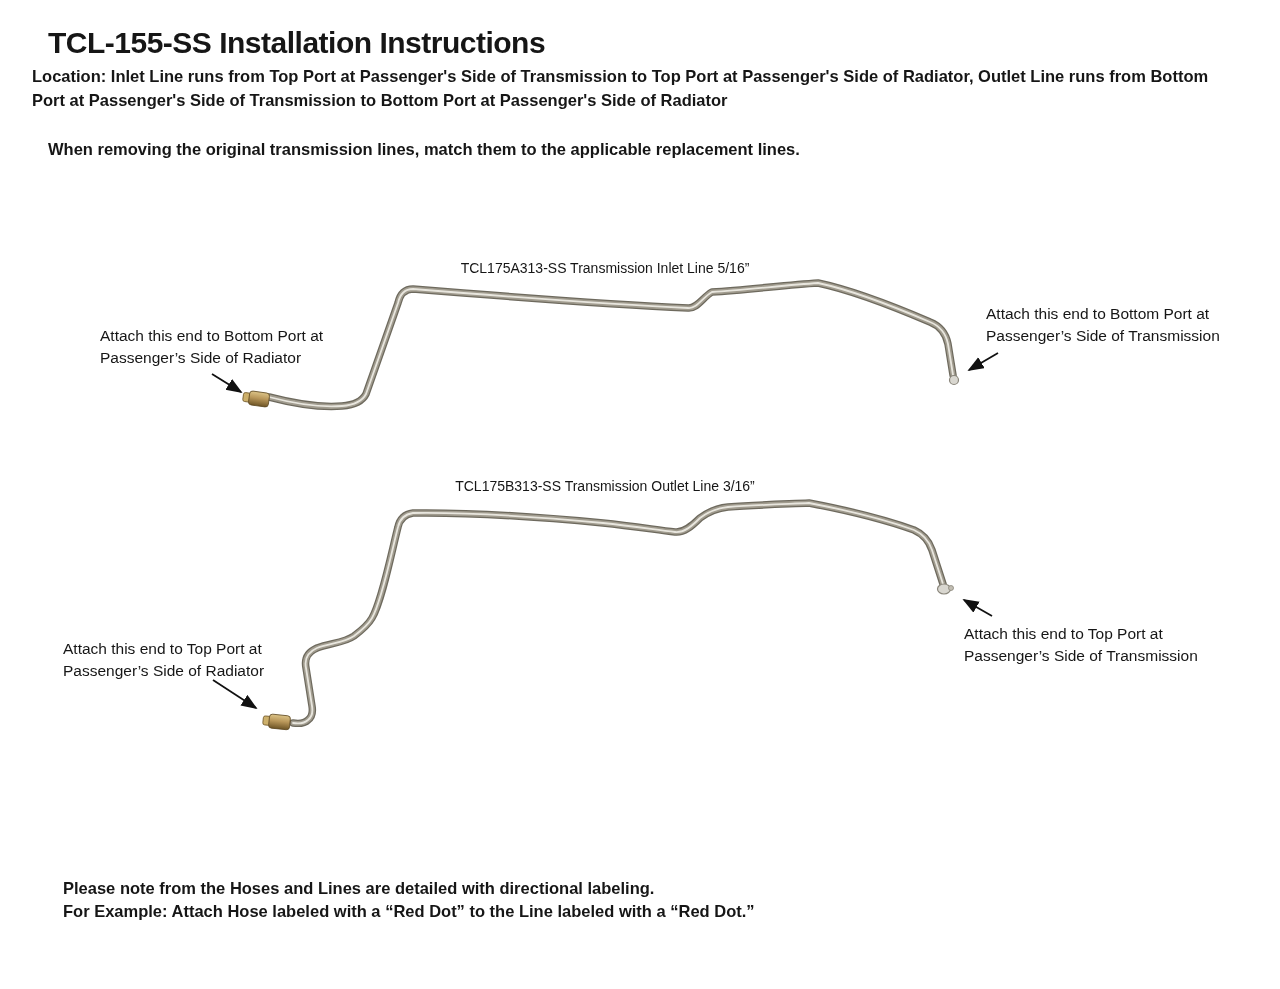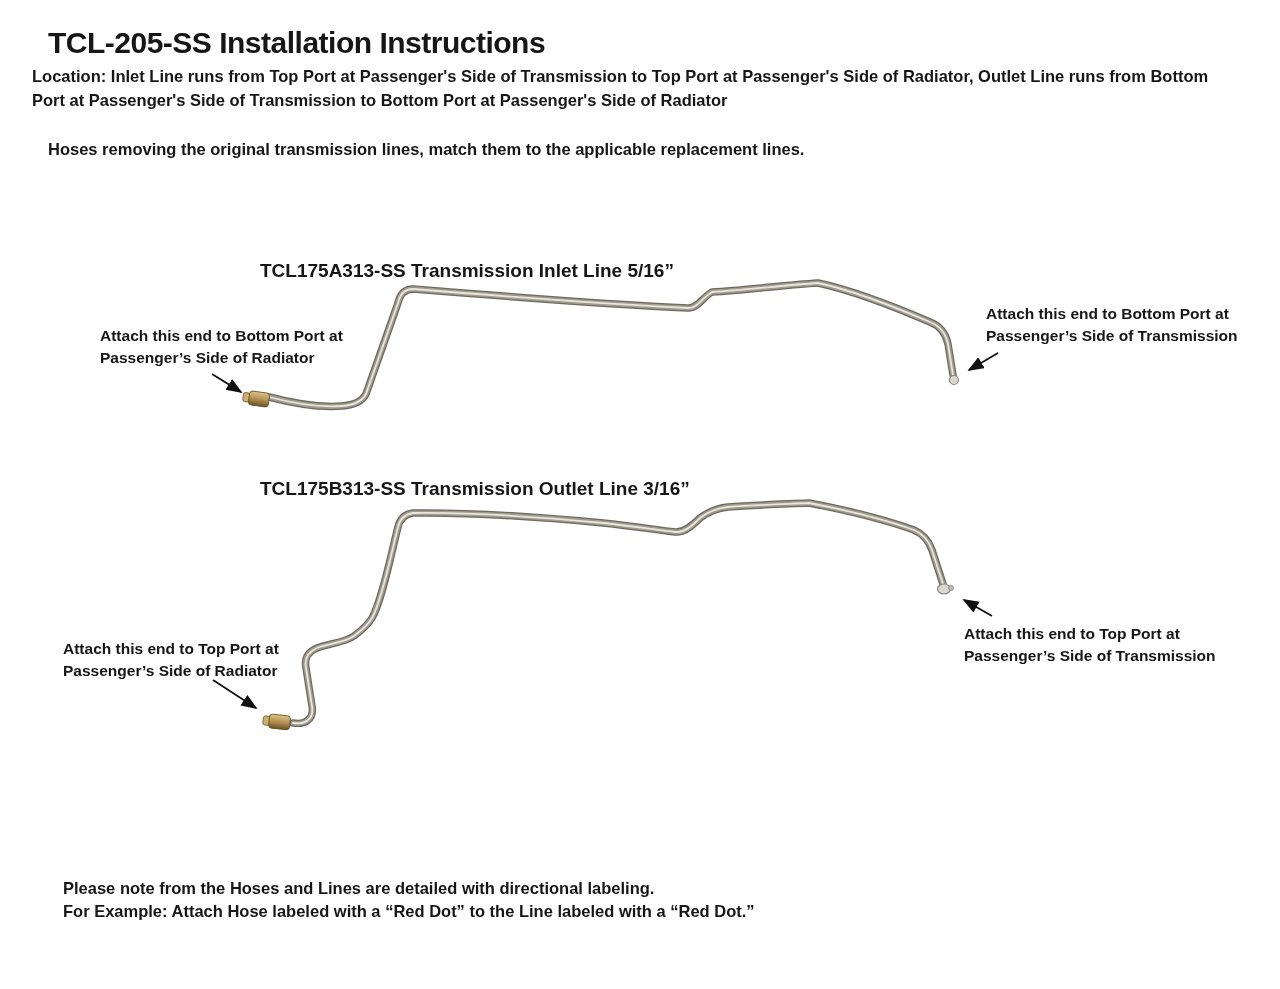--- a/index.html
+++ b/index.html
@@ -24,27 +24,27 @@
     margin:0;
   }
   .body-bold{
     font-size:16.5px;font-weight:bold;line-height:24px;margin:0;
     white-space:pre-line;
   }
   .location{left:32px;top:64px;width:1200px;}
   .instruction{left:48px;top:137px;width:1100px;}
   .note{left:63px;top:877px;line-height:23px;}
   .diagram-label{
-    font-size:19px;font-weight:bold;text-align:left;
+    font-size:14px;font-weight:normal;text-align:center;
     width:690px;left:260px;
   }
   .label-1{top:260px;}
   .label-2{top:478px;}
   .callout{
-    font-size:15.5px;font-weight:bold;line-height:22px;
+    font-size:15.5px;font-weight:normal;line-height:22px;
     white-space:pre-line;
   }
   .callout-1-left{left:100px;top:325px;}
   .callout-1-right{left:986px;top:303px;}
   .callout-2-left{left:63px;top:638px;}
   .callout-2-right{left:964px;top:623px;}
   svg.illustration{left:0;top:0;pointer-events:none;}
   .tube-outer{fill:none;stroke:var(--pipe_dark,#6e6a5e);stroke-width:7.5;stroke-linecap:round;stroke-linejoin:round;}
   .tube-mid{fill:none;stroke:var(--pipe_mid,#a19c8f);stroke-width:5;stroke-linecap:round;stroke-linejoin:round;}
   .tube-hl{fill:none;stroke:var(--pipe_highlight,#eceae3);stroke-width:1.8;stroke-linecap:round;stroke-linejoin:round;opacity:.95;}
@@ -90,25 +90,25 @@
     <circle class="end-nub" cx="951" cy="588" r="2.5"></circle>
     <g transform="translate(280,722) rotate(6)">
       <rect x="-17" y="-4.5" width="8" height="9" rx="2" fill="#cdb06b" stroke="#6e5526" stroke-width="0.8"></rect>
       <rect x="-11" y="-7" width="21" height="14" rx="3" fill="url(#brassGrad)" stroke="#5c4720" stroke-width="0.8"></rect>
     </g>
     <path class="arrow-line" marker-end="url(#ah)" d="M 213,680 L 256,708"></path>
     <path class="arrow-line" marker-end="url(#ah)" d="M 992,616 L 964,600"></path>
   </g>
 </svg>
 
-<h1 class="abs title">TCL-205-SS Installation Instructions</h1>
+<h1 class="abs title">TCL-155-SS Installation Instructions</h1>
 
 <p class="abs body-bold location">Location: Inlet Line runs from Top Port at Passenger's Side of Transmission to Top Port at Passenger's Side of Radiator, Outlet Line runs from Bottom Port at Passenger's Side of Transmission to Bottom Port at Passenger's Side of Radiator</p>
 
-<p class="abs body-bold instruction">Hoses removing the original transmission lines, match them to the applicable replacement lines.</p>
+<p class="abs body-bold instruction">When removing the original transmission lines, match them to the applicable replacement lines.</p>
 
 <div class="abs diagram-label label-1">TCL175A313-SS Transmission Inlet Line 5/16”</div>
 <div class="abs callout callout-1-left">Attach this end to Bottom Port at
 Passenger’s Side of Radiator</div>
 <div class="abs callout callout-1-right">Attach this end to Bottom Port at
 Passenger’s Side of Transmission</div>
 
 <div class="abs diagram-label label-2">TCL175B313-SS Transmission Outlet Line 3/16”</div>
 <div class="abs callout callout-2-left">Attach this end to Top Port at
 Passenger’s Side of Radiator</div>

